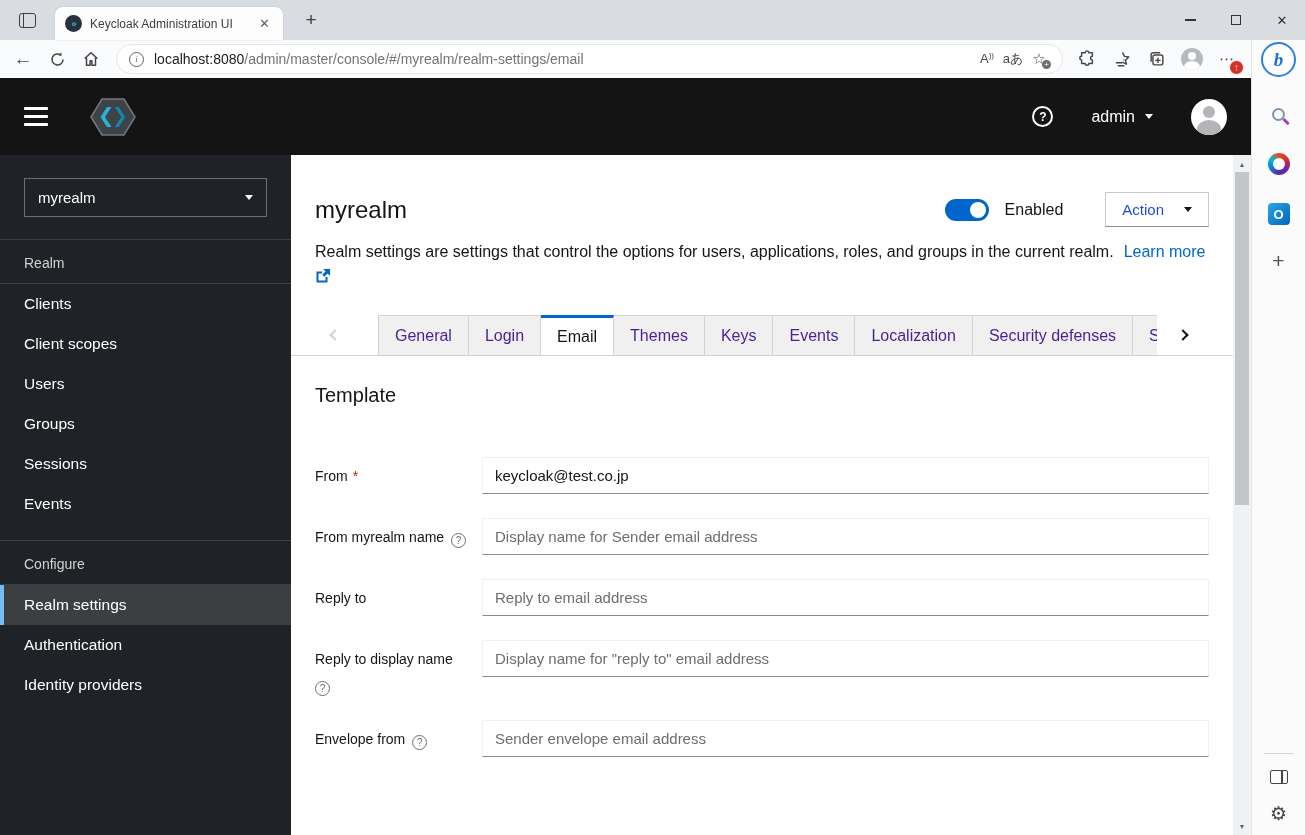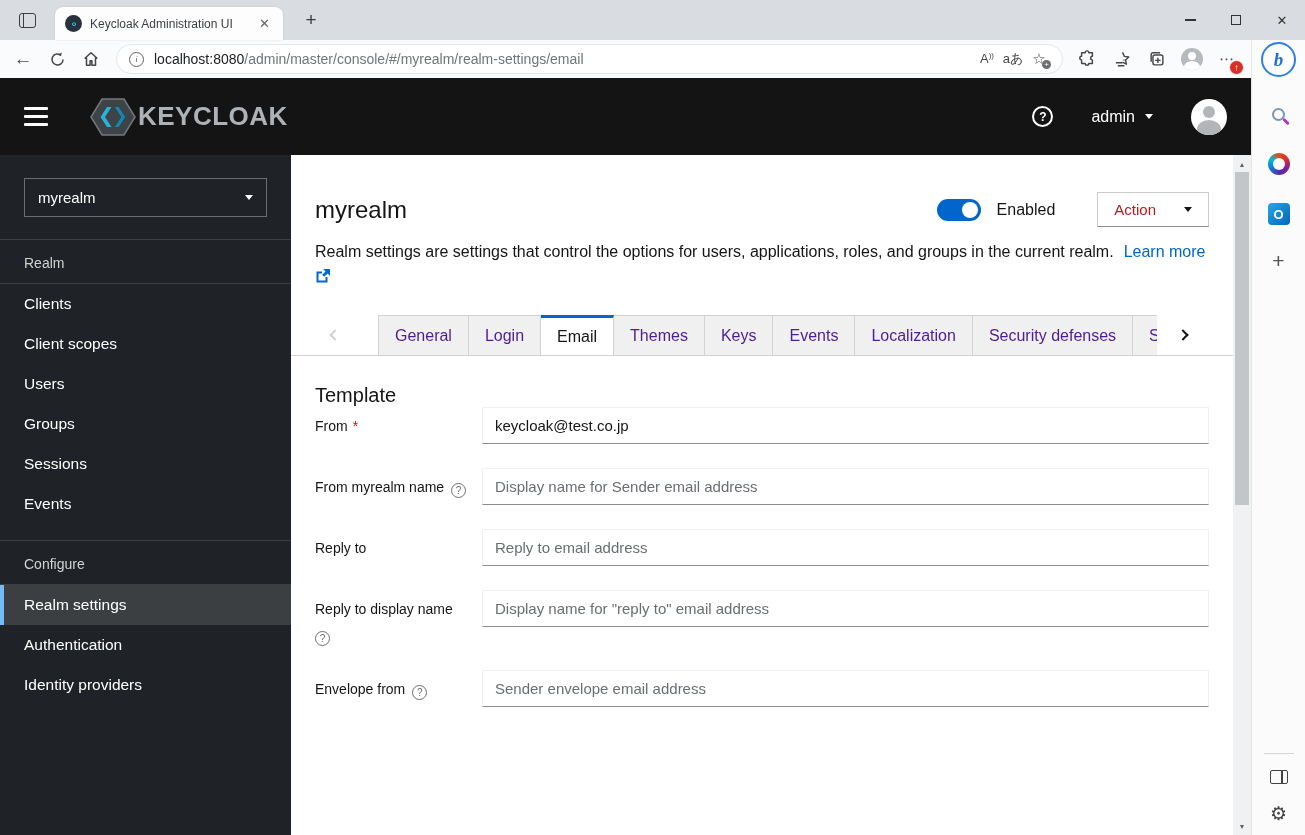--- a/index.html
+++ b/index.html
@@ -84,41 +84,41 @@
   .nav-item.selected { background:#3c3f42; box-shadow:inset 4px 0 0 #73bcf7; }
 
   
   .kc-main { width:942px; background:#fff; padding:37px 24px 0; flex:none; }
   .header-top { display:flex; align-items:center; }
   .page-title { font-size:24px; font-weight:500; color:#151515; }
   .header-controls { margin-left:auto; display:flex; align-items:center; }
   .switch { width:44px; height:22px; border-radius:11px; background:#0066cc; position:relative; }
   .switch::after { content:''; position:absolute; right:3px; top:3px; width:16px; height:16px; border-radius:50%; background:#fff; }
   .switch-label { font-size:16px; color:#151515; margin-left:16px; }
-  .action-btn { margin-left:42px; height:35px; background:#fff; border:1px solid #c9cacc; border-bottom-color:#8a8d90; padding:0 16px; font-size:15px; color:#b91c1c; display:flex; align-items:center; gap:28px; font-family:inherit; }
+  .action-btn { margin-left:42px; height:35px; background:#fff; border:1px solid #c9cacc; border-bottom-color:#8a8d90; padding:0 16px; font-size:15px; color:#1d4ed8; display:flex; align-items:center; gap:20px; font-family:inherit; }
   .page-desc { margin-top:13px; font-size:16px; color:#151515; line-height:1.45; max-width:896px; }
   .learn-more { color:#0066cc; text-decoration:none; margin-left:10px; white-space:nowrap; }
   .ext-link-row { margin-top:5px; }
 
   
   .tabs-row { display:flex; margin:27px -24px 0; height:41px; border-bottom:1px solid #d2d2d2; position:relative; }
   .tab-scroll { display:flex; align-items:center; justify-content:center; }
   .tab-scroll.left { width:87px; color:#d2d2d2; }
   .tab-scroll.right { flex:1; color:#151515; justify-content:flex-start; padding-left:22px; background:#fff; }
   .chev { display:inline-block; width:8px; height:8px; border-right:2.4px solid currentColor; border-bottom:2.4px solid currentColor; }
   .chev.right { transform:rotate(-45deg); }
   .chev.left { transform:rotate(135deg); }
   .tabs-clip { display:flex; width:779px; overflow:hidden; flex:none; }
   .tab { padding:0 16px; display:flex; align-items:center; background:#f0f0f0; color:#4c1d95; font-size:16px; border:1px solid #d2d2d2; border-left:none; border-bottom:none; white-space:nowrap; cursor:pointer; flex:none; font-family:inherit; }
   .tab:first-child { border-left:1px solid #d2d2d2; }
   .tab.active { background:#fff; color:#151515; border-top:3px solid #0066cc; margin-bottom:-1px; }
 
   
   .section-title { margin-top:28px; font-size:20px; font-weight:500; color:#151515; }
-  .kc-form { }
+  .kc-form { margin-top:50px; }
   .field-row { display:flex; margin-bottom:24px; }
   .field-label-cell { width:167px; flex:none; padding-top:10px; font-size:14px; font-weight:500; color:#151515; line-height:1.3; padding-right:10px; }
   .req { color:#c9190b; margin-left:5px; }
   .help-icon { width:15px; height:15px; border:1px solid #6a6e73; border-radius:50%; color:#6a6e73; font-size:10px; display:inline-flex; align-items:center; justify-content:center; margin-left:7px; vertical-align:-2px; }
   .help-row { margin-top:8px; }
   .help-row .help-icon { margin-left:0; }
   .field-input { flex:1; }
   .text-input { width:100%; height:37px; border:1px solid #f0f0f0; border-bottom:1px solid #8a8d90; padding:0 12px; font-size:15px; color:#151515; background:#fff; font-family:inherit; }
   .text-input::placeholder { color:#6a6e73; opacity:1; }
 
@@ -231,21 +231,20 @@
       <span></span>
       <span></span>
     </div>
   <div class="kc-logo">
     <svg width="46" height="42" viewBox="0 0 46 42">
       <polygon points="12,3 34,3 45,21 34,39 12,39 1,21" fill="#3e4347" stroke="#74787c" stroke-width="1.5"></polygon>
       <path d="M17 11 L10.5 21 L17 31 L21.5 31 L15 21 L21.5 11 Z" fill="#2ab1d8"></path>
       <path d="M24.5 11 L31 21 L24.5 31 L29 31 L35.5 21 L29 11 Z" fill="#1species"></path>
       <path d="M24.5 11 L31 21 L24.5 31 L29 31 L35.5 21 L29 11 Z" fill="#1a84a6"></path>
     </svg>
-    <span class="kc-logo-text">KEYCLOAK</span>
   </div>
   <div class="kc-header-right">
     <div class="help-circle">?</div>
     <div class="kc-user">
       <span>admin</span>
       <span class="caret" style="color:#fff"></span>
     </div>
     <div class="avatar"></div>
   </div>
 </div>

